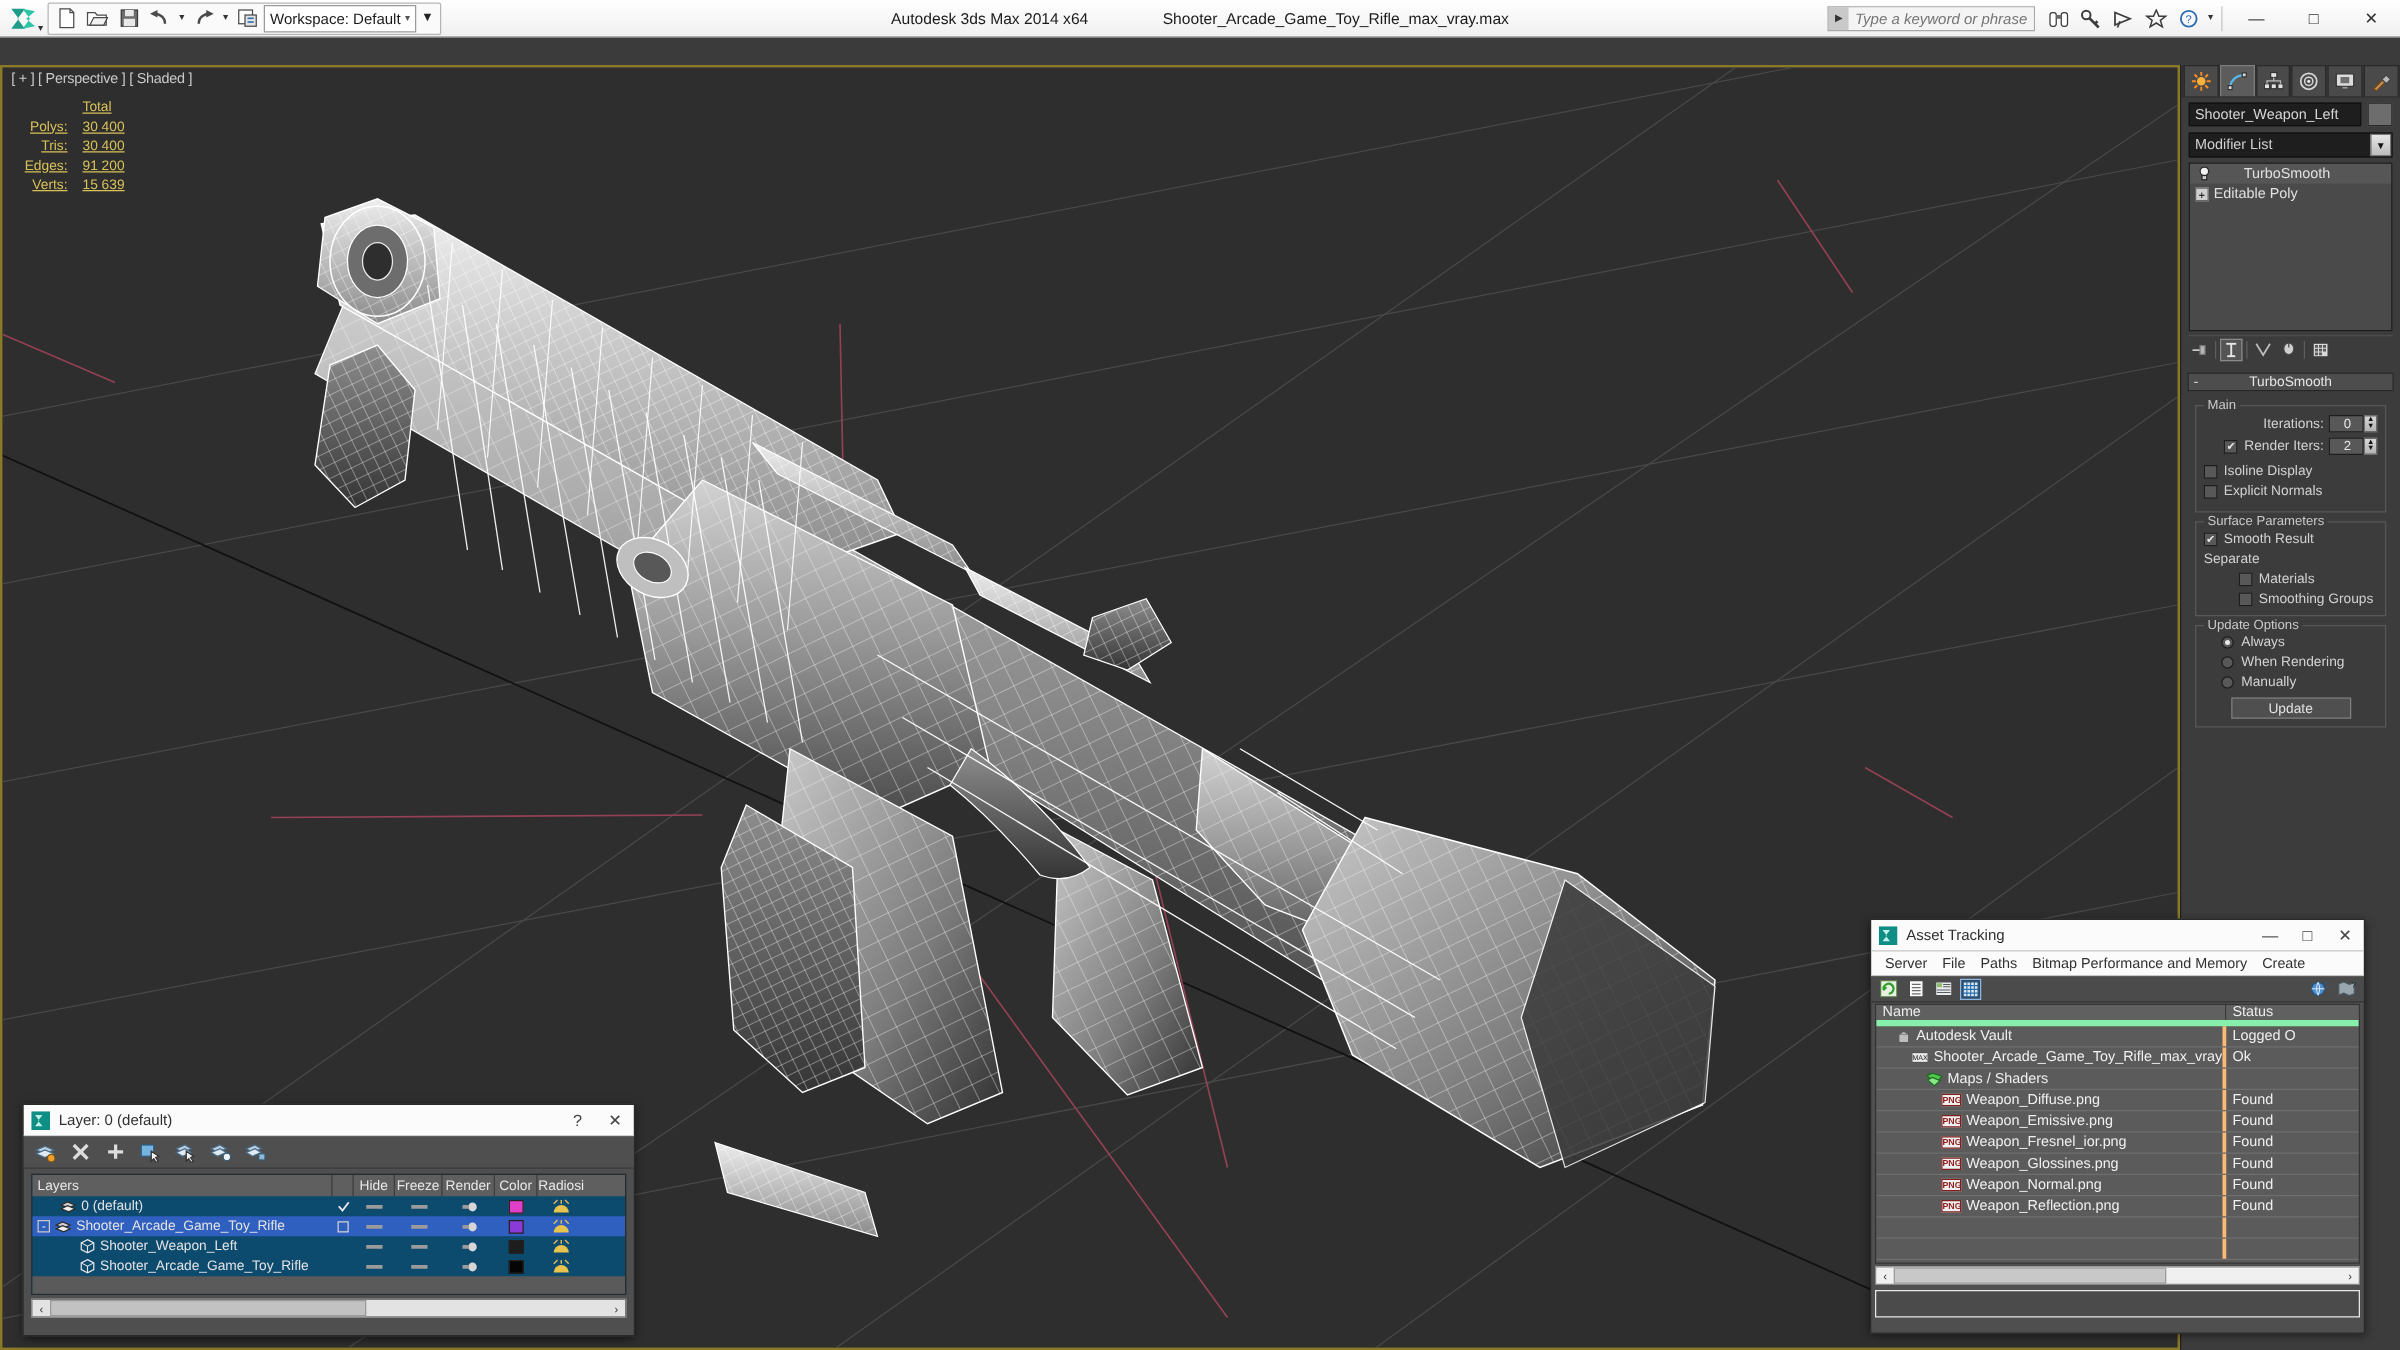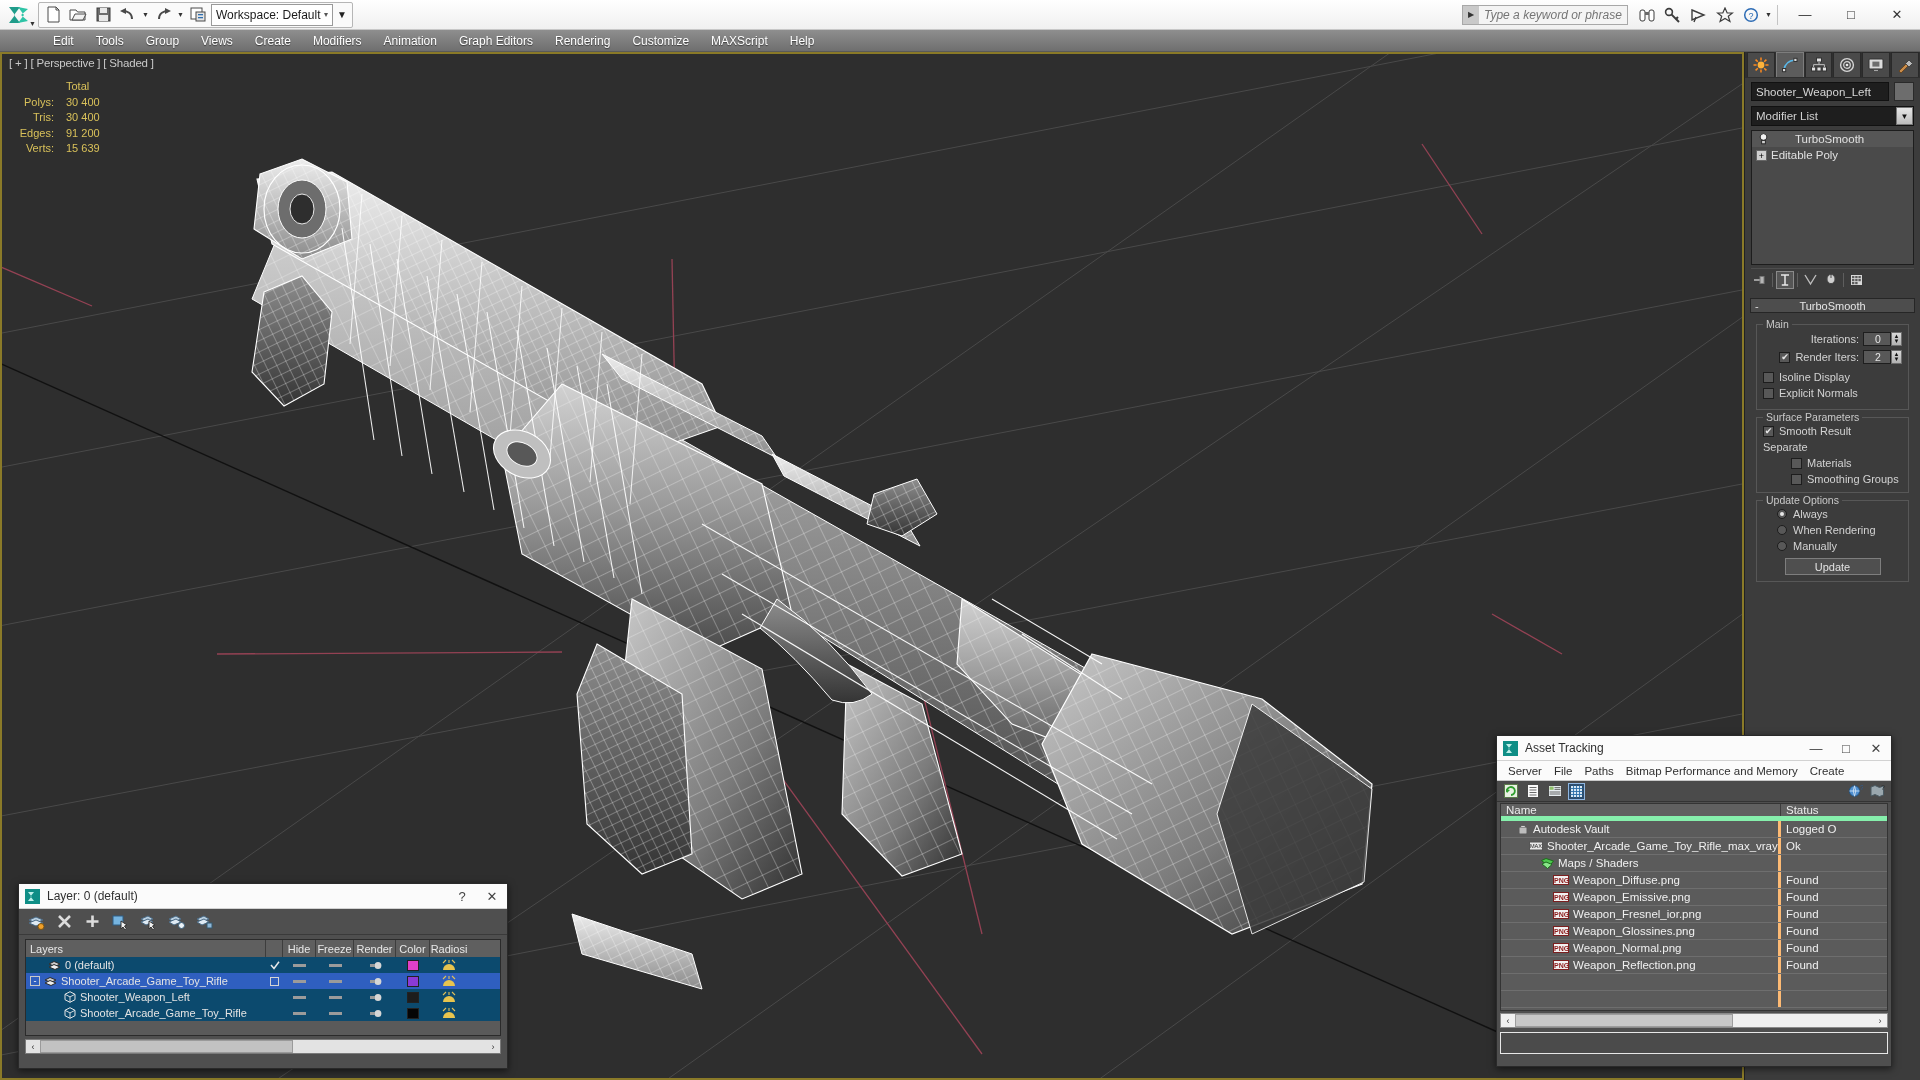--- a/index.html
+++ b/index.html
@@ -51,21 +51,21 @@
 
   
   .viewport { position:absolute; left:0; top:52px; width:1744px; height:1028px;
     background:#2e2e2e; border:2px solid #8a7a28; overflow:hidden; }
   .vp-label { position:absolute; left:7px; top:3px; font-size:11.5px; color:#c9c9c9;
     font-family:"Liberation Sans",sans-serif; letter-spacing:-.2px; z-index:5;}
   .stats { position:absolute; left:8px; top:25px; font-size:11px; color:#d9c15a;
     z-index:5; line-height:15.5px; }
   .stats table { border-collapse:collapse; }
   .stats td { padding:0 4px 0 0; color:#d9c15a; font-size:11px;
-    font-family:"Liberation Sans",sans-serif; }
+    font-family:"Liberation Sans",sans-serif;text-decoration:underline; }
   .stats td.lbl { text-align:right; width:48px; }
   .stats td.val { text-align:left; padding-left:8px; }
 
   
   .cmdpanel { position:absolute; left:1744px; top:52px; width:176px; height:1028px;
     background:#3c3c3c; border-left:1px solid #222; }
   .cp-tabs { display:flex; height:26px; background:#2f2f2f; padding-left:2px; }
   .cp-tab { width:28px; height:25px; margin-right:1px; background:#4a4a4a;
     border:1px solid #2a2a2a; border-bottom:none; display:flex; align-items:center;
     justify-content:center; cursor:default; }
@@ -256,20 +256,24 @@
           <rect x="9" y="11" width="5" height="1.3" fill="#2e6fb0"></rect>
         </svg>
       </div>
       <div class="ws-box">
         <span>Workspace: Default</span>
         <span class="ws-caret">▾</span>
       </div>
       <div class="ws-drop">▼</div>
     </div>
 
+    <div class="title-center">
+      <span>Autodesk 3ds Max  2014 x64</span>
+      <span>Shooter_Arcade_Game_Toy_Rifle_max_vray.max</span>
+    </div>
 
     <div class="topright">
       <div class="search-wrap">
         <div class="search-arrow">▶</div>
         <input class="search-inp" type="text" placeholder="Type a keyword or phrase" style="">
       </div>
       <div class="icon-btn">
         <svg width="18" height="16" viewBox="0 0 18 16">
           <rect x="2" y="3" width="5" height="11" rx="2" fill="#fff" stroke="#3c3c3c"></rect>
           <rect x="11" y="3" width="5" height="11" rx="2" fill="#fff" stroke="#3c3c3c"></rect>
@@ -301,34 +305,20 @@
         </svg>
       </div>
       <div class="mini-arrow">▼</div>
       <div class="win-sep"></div>
       <div class="wbtn">—</div>
       <div class="wbtn">□</div>
       <div class="wbtn close">✕</div>
     </div>
   </div>
 
-  <div class="menubar">
-    <div class="menu-item">Edit</div>
-    <div class="menu-item">Tools</div>
-    <div class="menu-item">Group</div>
-    <div class="menu-item">Views</div>
-    <div class="menu-item">Create</div>
-    <div class="menu-item">Modifiers</div>
-    <div class="menu-item">Animation</div>
-    <div class="menu-item">Graph Editors</div>
-    <div class="menu-item">Rendering</div>
-    <div class="menu-item">Customize</div>
-    <div class="menu-item">MAXScript</div>
-    <div class="menu-item">Help</div>
-  </div>
 
   <div class="viewport">
     <svg width="1740" height="1024" style="position:absolute;left:0;top:0;">
       <rect width="1740" height="1024" fill="#2e2e2e"></rect>
       <g stroke="#4e4e4e" stroke-width="1" fill="none" opacity="0.85">
         <line x1="-200" y1="318" x2="1740" y2="-60"></line>
         <line x1="-200" y1="452" x2="1740" y2="74"></line>
         <line x1="-200" y1="610" x2="1740" y2="236"></line>
         <line x1="-200" y1="800" x2="1740" y2="430"></line>
         <line x1="-200" y1="1040" x2="1740" y2="660"></line>

